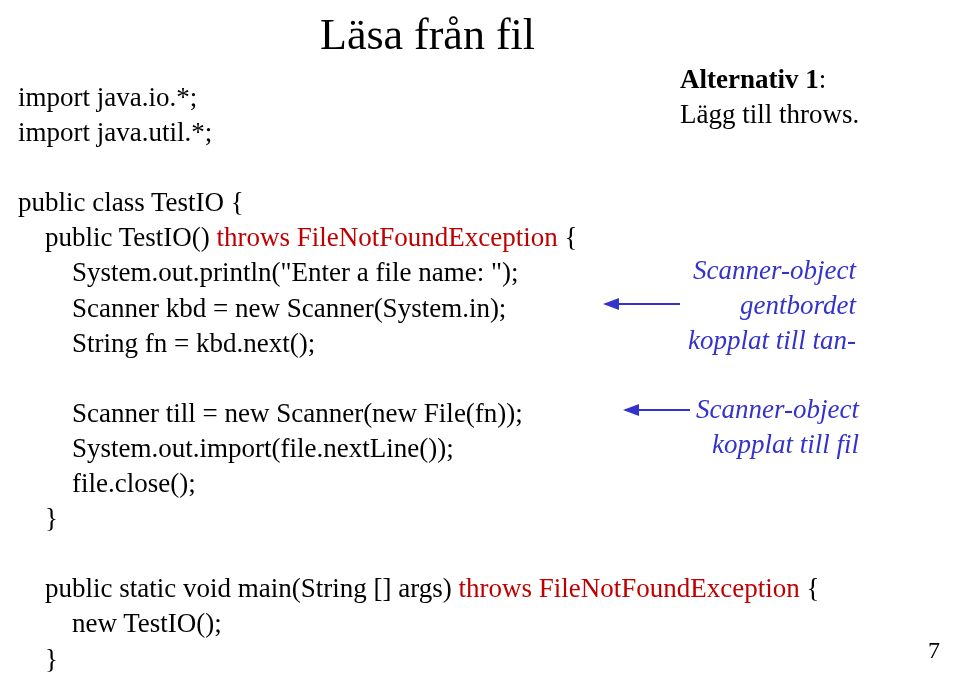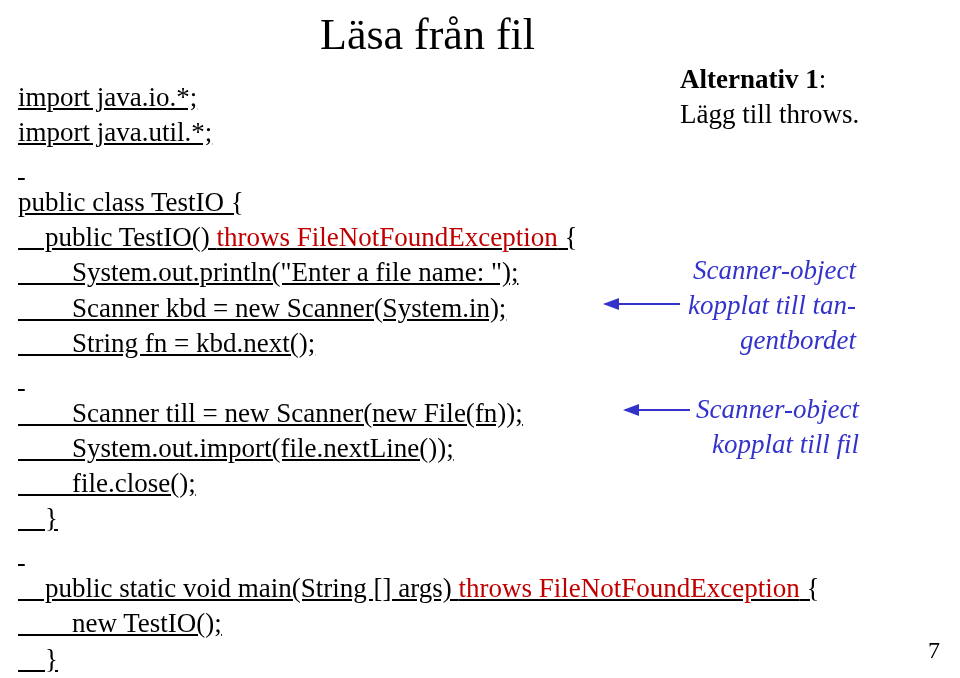--- a/index.html
+++ b/index.html
@@ -24,21 +24,20 @@
       text-align: right;
     }
     .content {
       position: absolute;
       top: 80px;
       left: 18px;
       right: 18px;
     }
     .line {
       white-space: pre;
-      text-decoration: underline;
     }
     .red { color: #c00000; margin-top: 7px; }
     .blue { color: #3333cc; font-style: italic; text-align: right; }
     .bold { font-weight: bold; }
     .annotation-right {
       position: absolute;
     }
     .page-num {
       position: absolute;
       bottom: 12px;
@@ -76,22 +75,22 @@
   <div class="line">}</div>
 </div>
 
 <div class="annotation-right" style="top:62px; left:680px;">
   <div><span class="bold">Alternativ 1</span><span>:</span></div>
   <div>Lägg till throws.</div>
 </div>
 
 <div class="annotation-right blue" style="top:253px; left:688px; font-style: italic;">
   <div>Scanner-object</div>
+  <div>gentbordet</div>
   <div>kopplat till tan-</div>
-  <div>gentbordet</div>
 </div>
 
 <div class="annotation-right blue" style="top:392px; left:696px; font-style: italic;">
   <div>Scanner-object</div>
   <div>kopplat till fil</div>
 </div>
 
 <svg class="arrow" width="960" height="678" style="top:0; left:0;">
   <defs>
     <marker id="arrowhead-blue" markerWidth="8" markerHeight="8" refX="7" refY="3" orient="auto">

